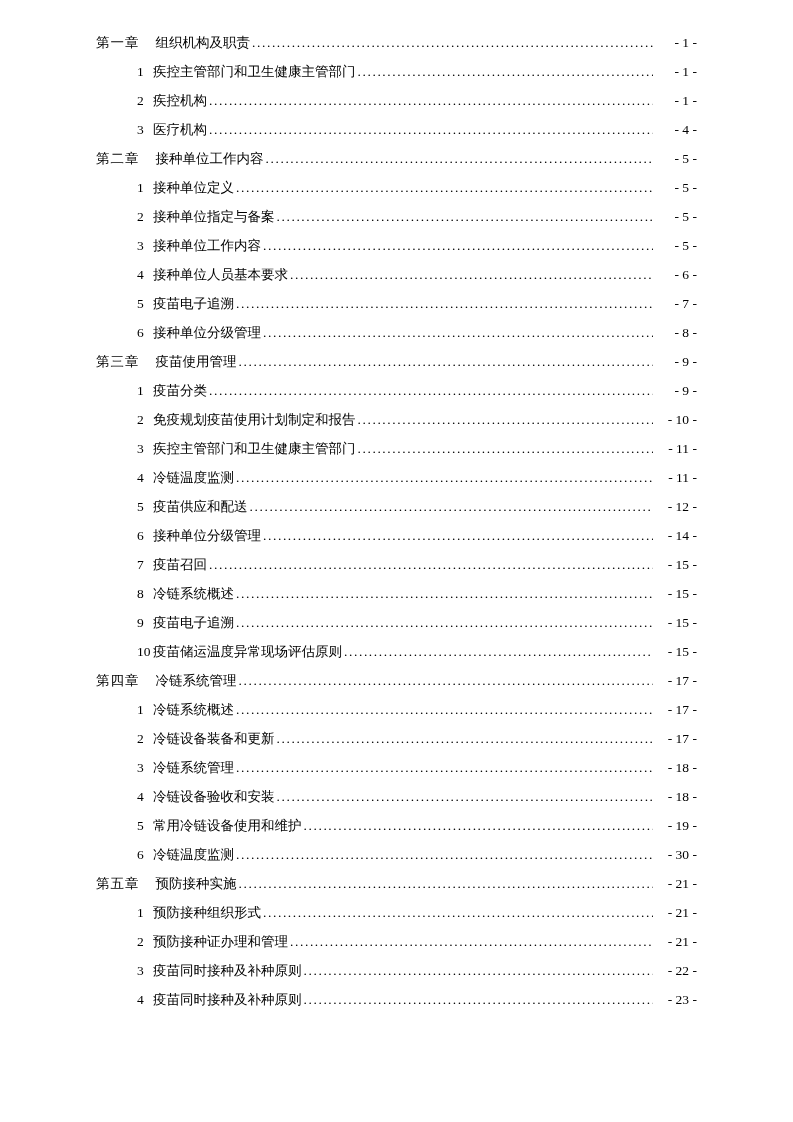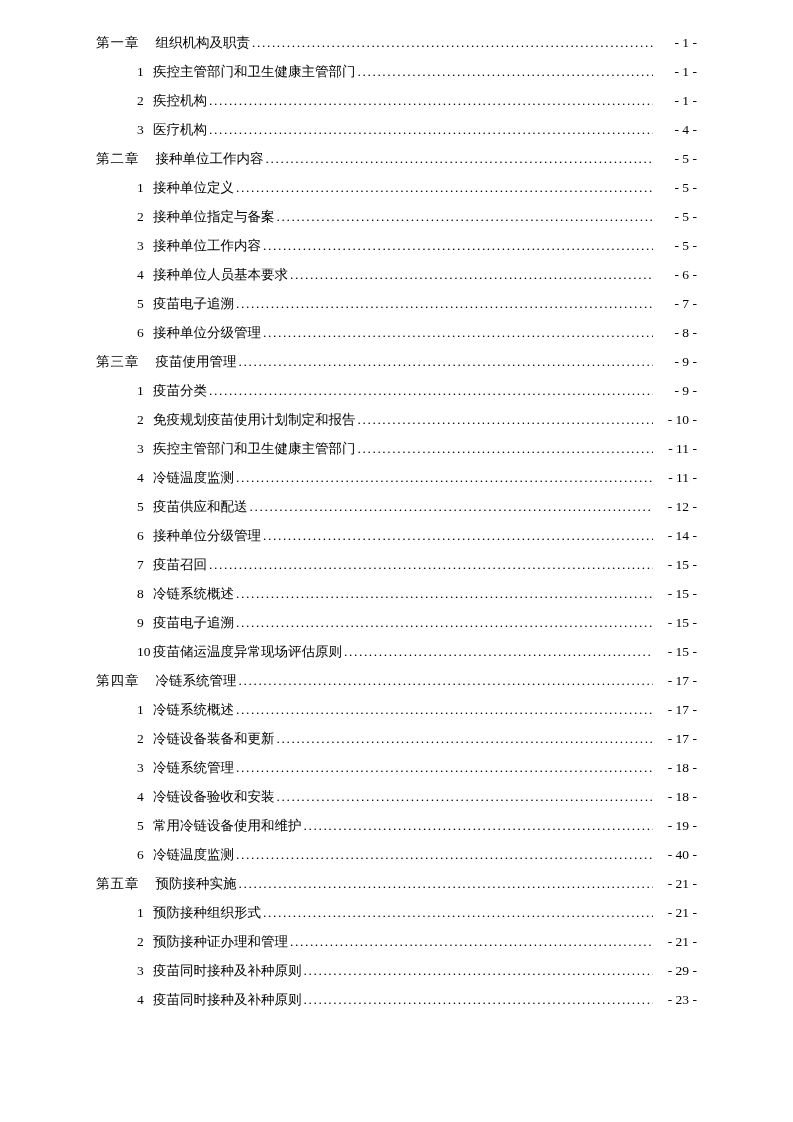--- a/index.html
+++ b/index.html
@@ -260,21 +260,21 @@
       <li class="toc-entry lvl2">
         <span class="sec-num">5</span>
         <span class="entry-text">常用冷链设备使用和维护</span>
         <span class="leader"></span>
         <span class="entry-page">- 19 -</span>
       </li>
       <li class="toc-entry lvl2">
         <span class="sec-num">6</span>
         <span class="entry-text">冷链温度监测</span>
         <span class="leader"></span>
-        <span class="entry-page">- 40 -</span>
+        <span class="entry-page">- 30 -</span>
       </li>
       <li class="toc-entry lvl1">
         <span class="chap-label">第五章</span>
         <span class="chap-gap"></span>
         <span class="entry-text">预防接种实施</span>
         <span class="leader"></span>
         <span class="entry-page">- 21 -</span>
       </li>
       <li class="toc-entry lvl2">
         <span class="sec-num">1</span>
@@ -285,21 +285,21 @@
       <li class="toc-entry lvl2">
         <span class="sec-num">2</span>
         <span class="entry-text">预防接种证办理和管理</span>
         <span class="leader"></span>
         <span class="entry-page">- 21 -</span>
       </li>
       <li class="toc-entry lvl2">
         <span class="sec-num">3</span>
         <span class="entry-text">疫苗同时接种及补种原则</span>
         <span class="leader"></span>
-        <span class="entry-page">- 29 -</span>
+        <span class="entry-page">- 22 -</span>
       </li>
       <li class="toc-entry lvl2">
         <span class="sec-num">4</span>
         <span class="entry-text">疫苗同时接种及补种原则</span>
         <span class="leader"></span>
         <span class="entry-page">- 23 -</span>
       </li>
     </ul>
 </div>
 

